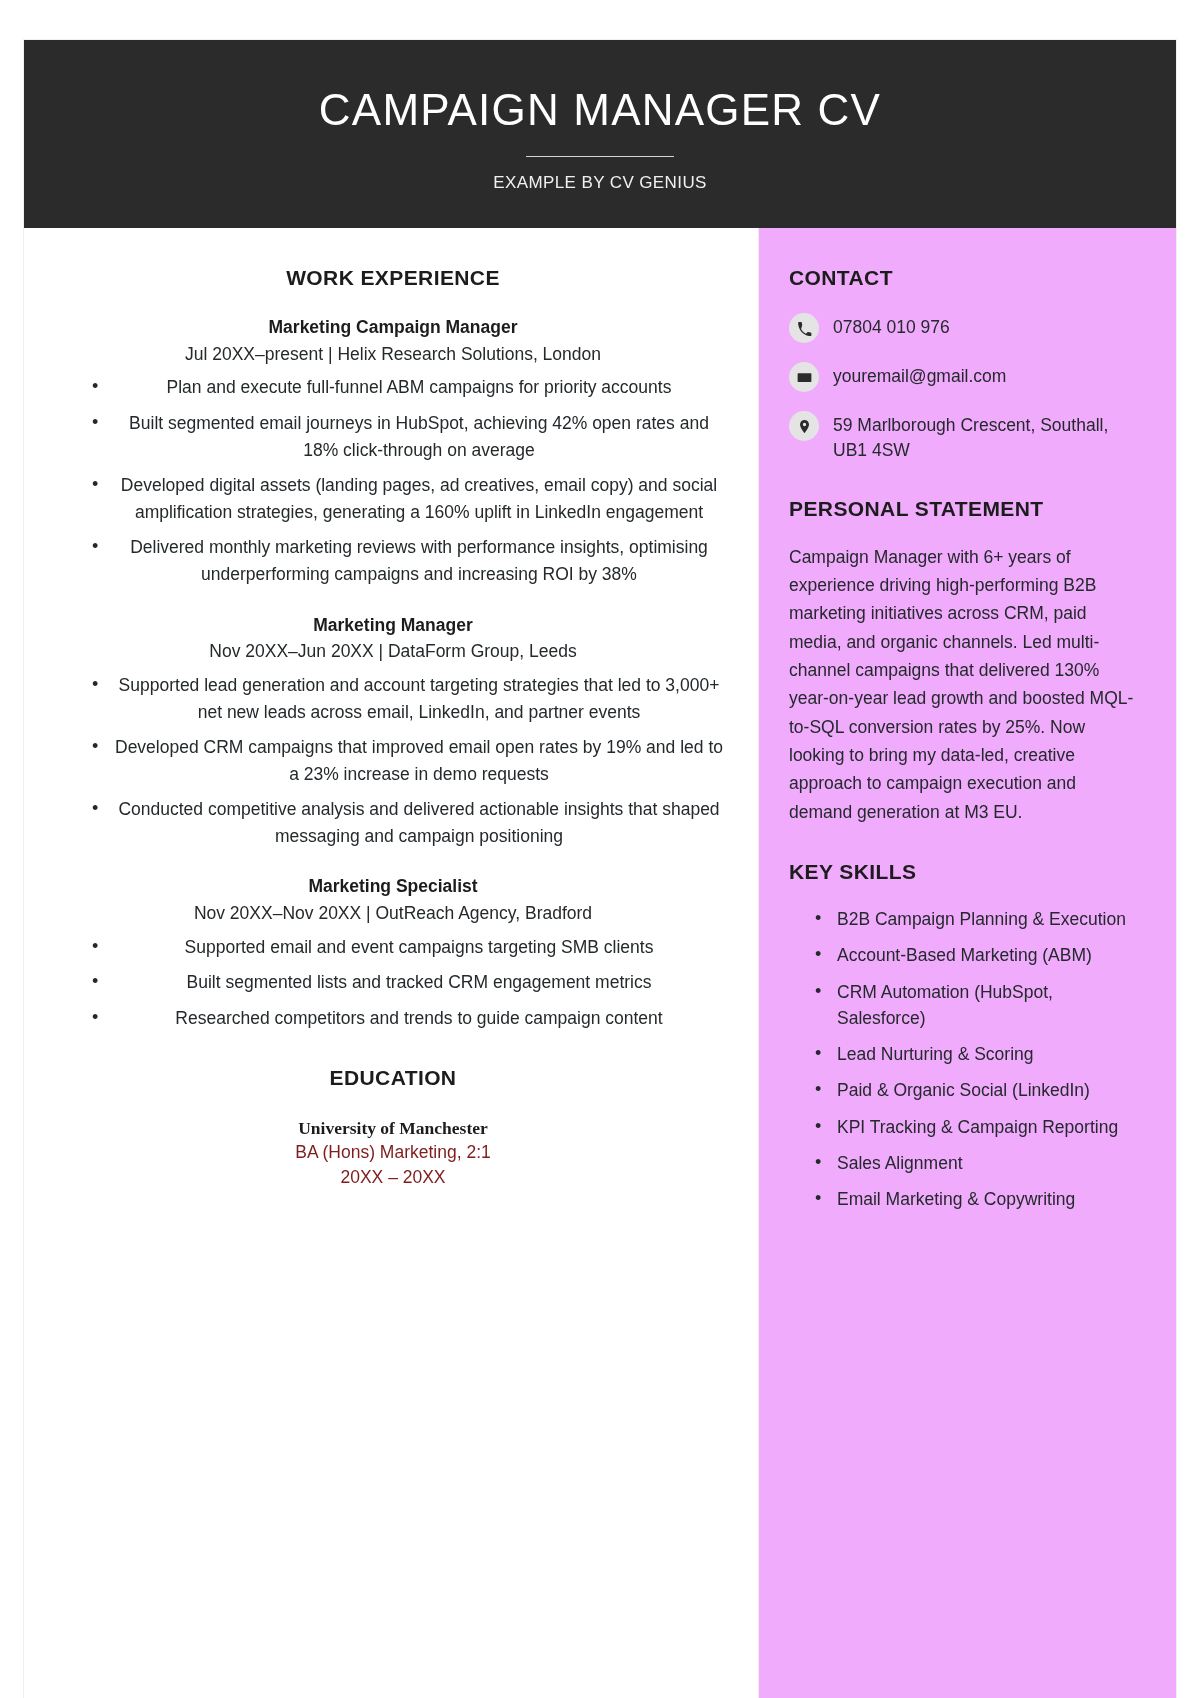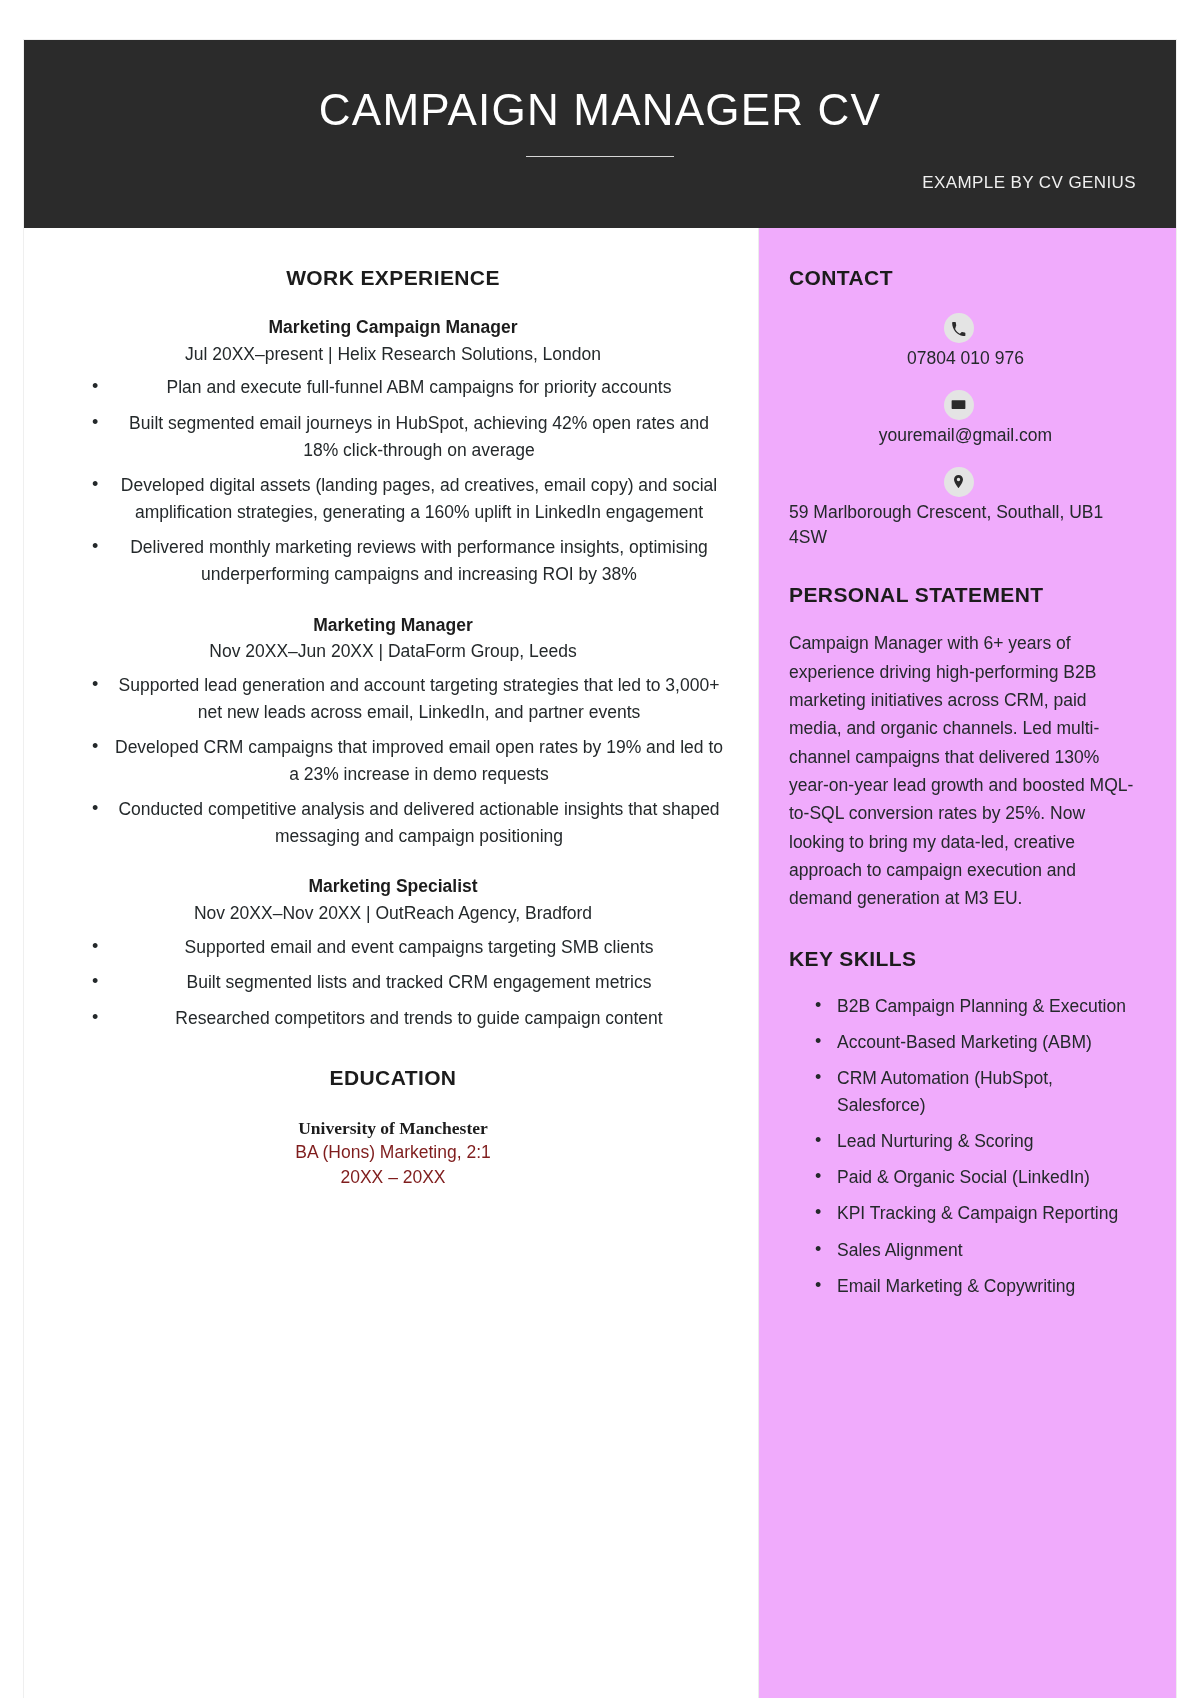--- a/index.html
+++ b/index.html
@@ -46,21 +46,20 @@
     width: 148px;
     height: 1px;
     background: #d6d6d6;
     margin: 22px auto 16px auto;
   }
   .cv-subtitle {
     font-size: 17px;
     letter-spacing: 0.4px;
     color: #f0f0f0;
     font-weight: 400;
-    text-align: right;
   }
 
   
   .cv-body {
     display: flex;
     align-items: stretch;
     height: calc(1674px - 188px);
   }
   .col-main {
     width: 734px;
@@ -130,23 +129,22 @@
   }
   .edu-line {
     font-size: 17.5px;
     color: #7f1d1d;
     line-height: 1.4;
   }
 
   
   .contact-row {
     display: flex;
-    align-items: center;
+    align-items: flex-start;
     margin-bottom: 18px;
-    flex-direction: column;
   }
   .contact-icon {
     flex: 0 0 auto;
     width: 30px;
     height: 30px;
     border-radius: 50%;
     background: #e4e4e4;
     display: flex;
     align-items: center;
     justify-content: center;

